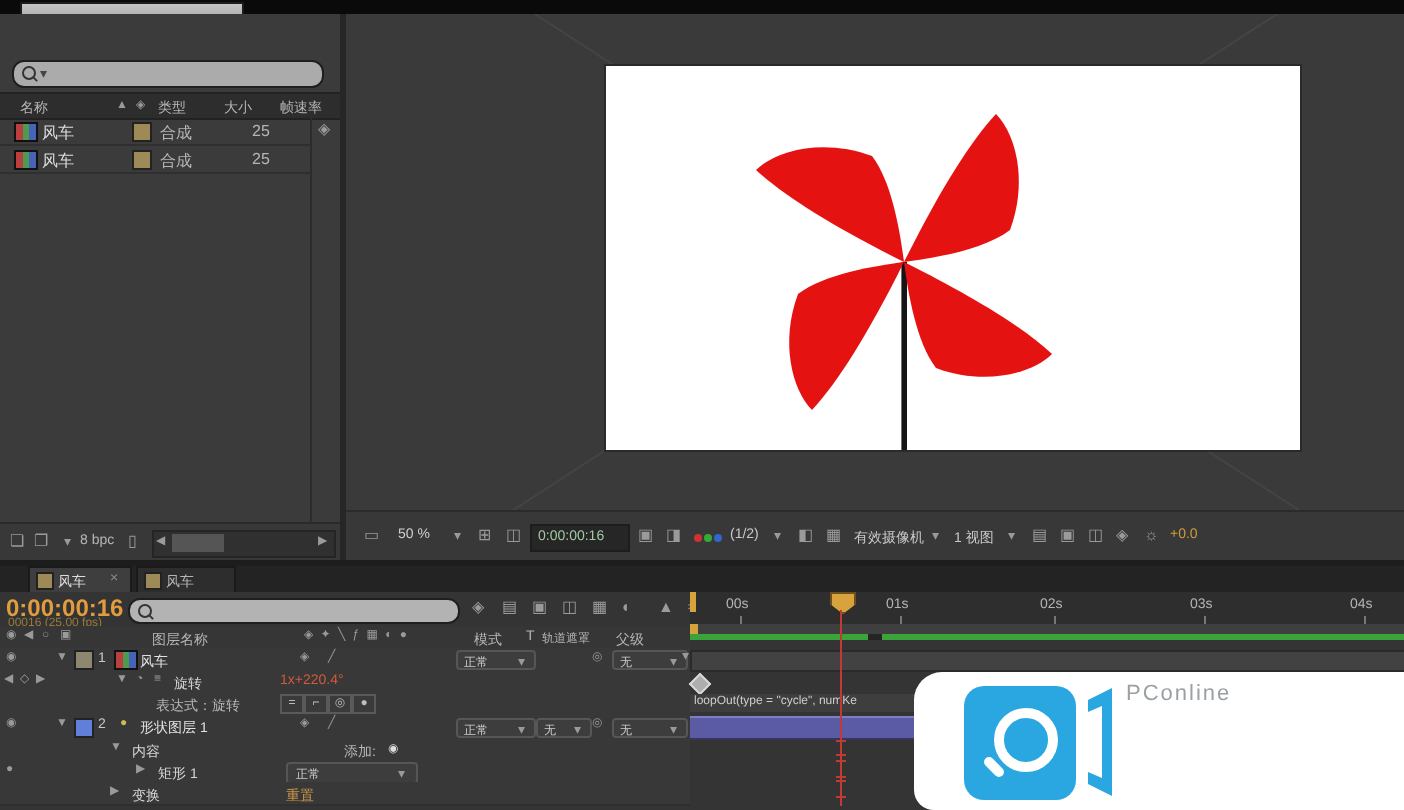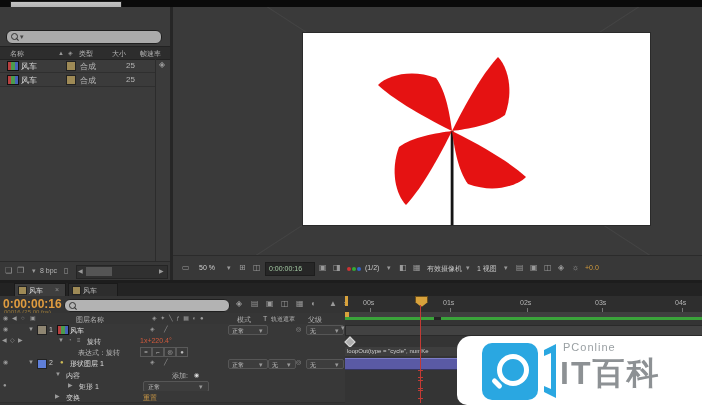--- a/index.html
+++ b/index.html
@@ -296,16 +296,15 @@
 
   <div class="a" style="left:457px;top:336px;width:245px;height:69px;background:#ffffff;border-radius:14px 0 0 10px;">
     <div class="a" style="left:25px;top:7px;width:56px;height:57px;background:#2aa7e1;border-radius:10px;">
       <div class="a" style="left:15px;top:11px;width:22px;height:22px;border:5px solid #ffffff;border-radius:50%;"></div>
       <div class="a" style="left:9px;top:38px;width:12px;height:5px;background:#ffffff;border-radius:3px;transform:rotate(45deg);"></div>
     </div>
     <svg class="a" style="left:85px;top:6px;" width="16" height="58" viewBox="0 0 16 58">
       <path d="M2 8 L14 2 L14 56 L2 50 L2 44 L9 47 L9 11 L2 14 Z" fill="#2aa7e1"></path>
     </svg>
     <span class="a" style="left:106px;top:5px;font-size:11px;letter-spacing:1px;color:#9aa0a3;">PConline</span>
-    <span class="a" style="left:103px;top:16px;font-size:32px;font-weight:bold;color:#8d9194;letter-spacing:2px;">IT百科</span>
   </div>
 
 </div>
 
 </body></html>

